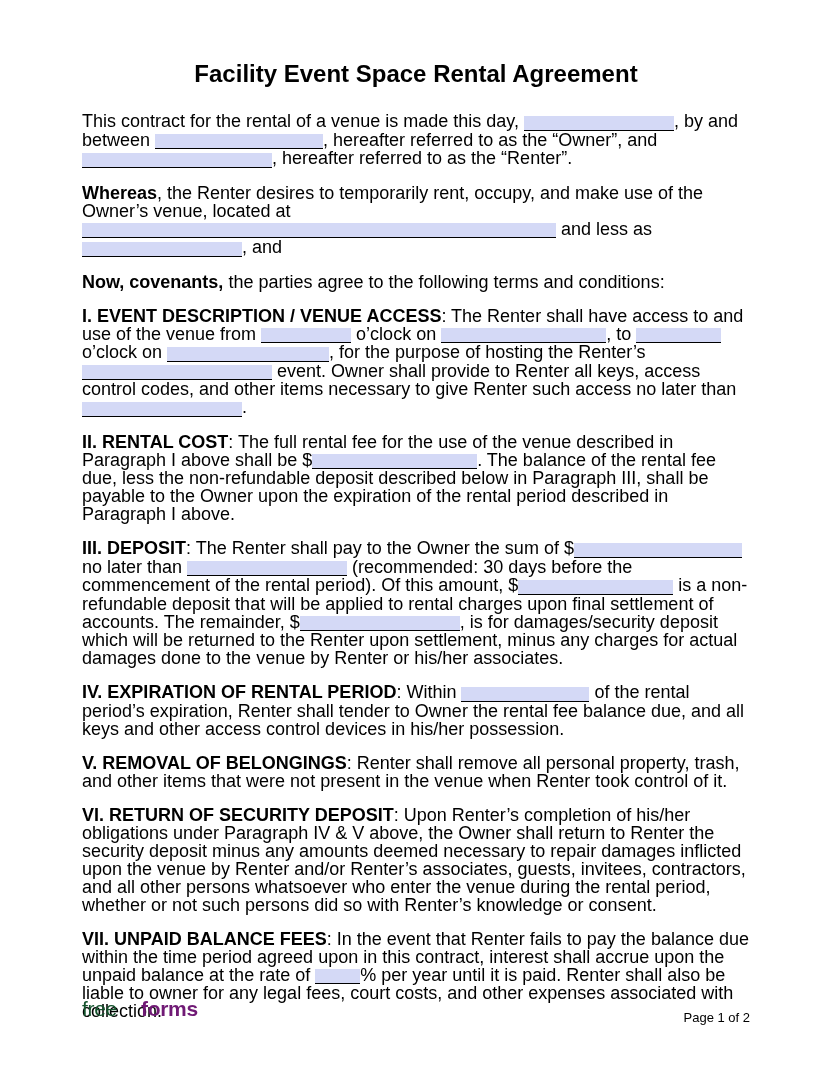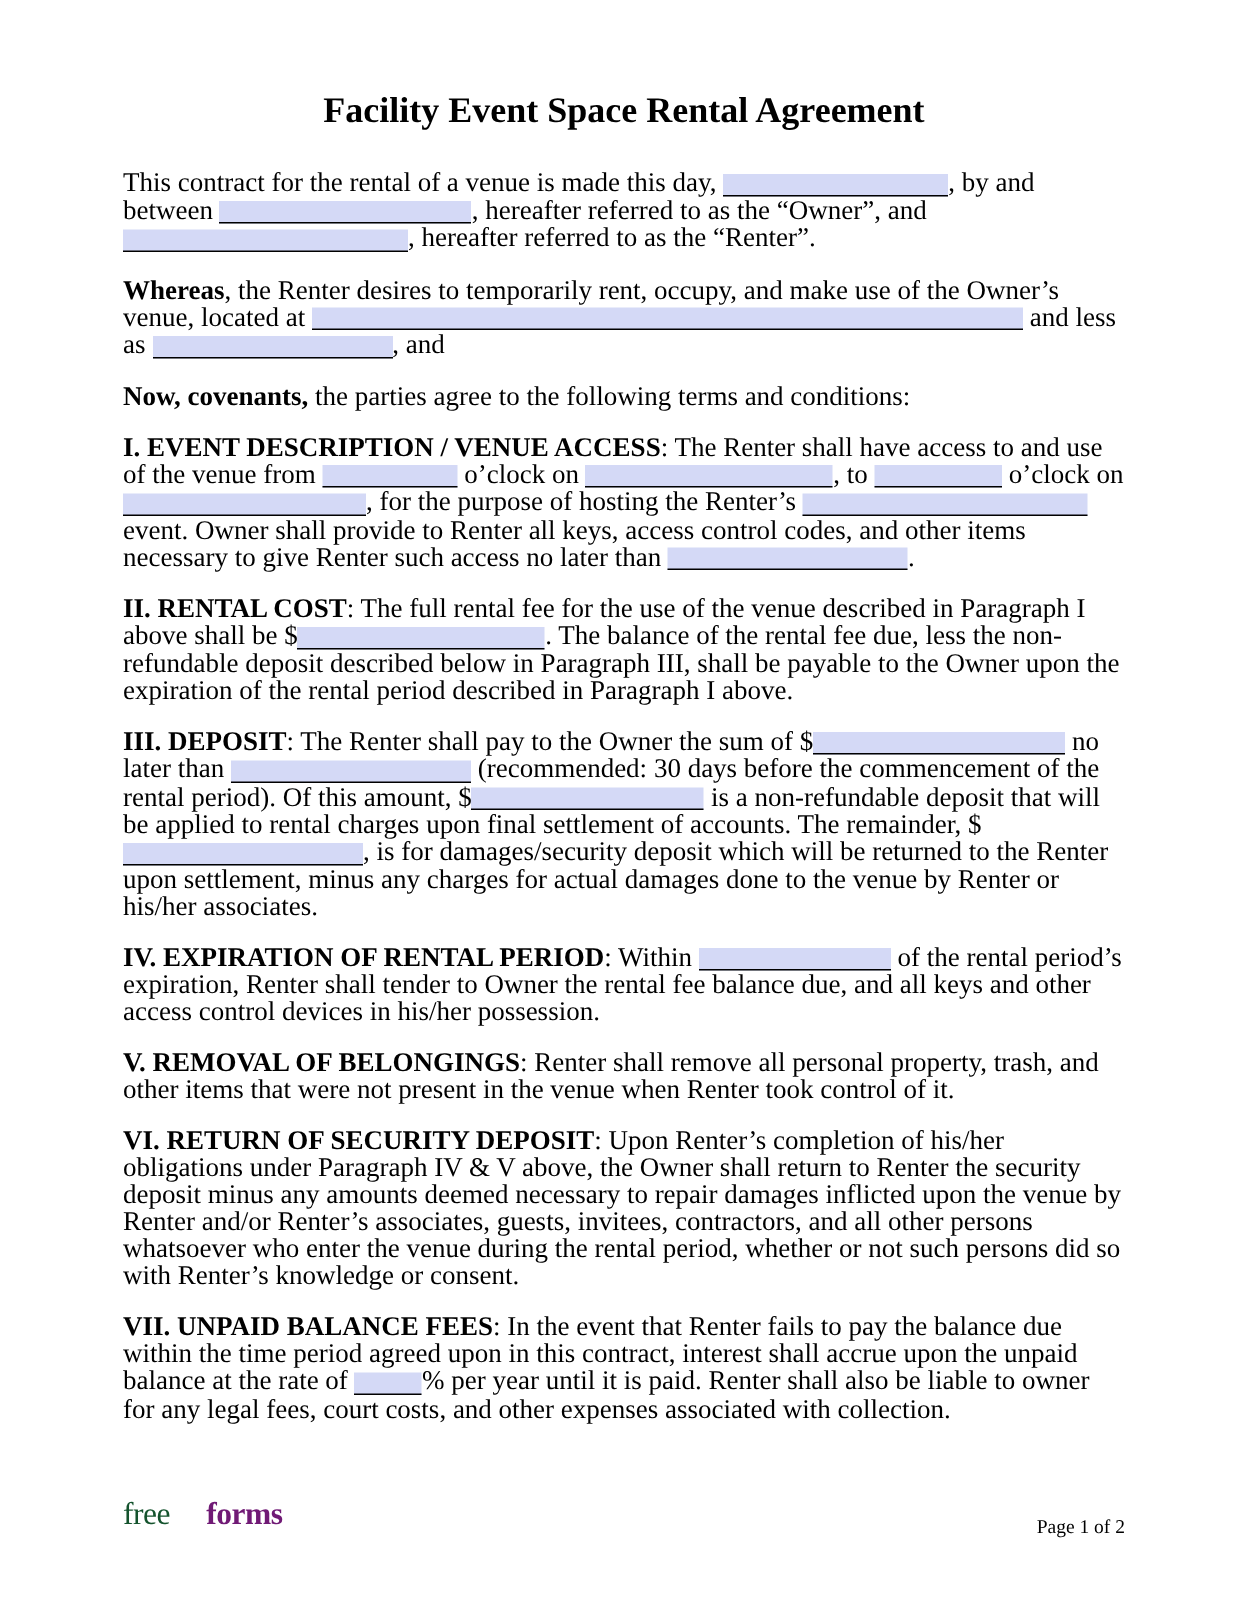--- a/index.html
+++ b/index.html
@@ -2,21 +2,21 @@
 <html><head>
 <meta charset="utf-8">
 <style>
   * { margin: 0; padding: 0; box-sizing: border-box; }
   html, body { background: #ffffff; }
   .page {
     width: 832px;
     height: 1080px;
     background: #ffffff;
     position: relative;
-    font-family: Liberation Serif, serif;
+    font-family: Liberation Sans, sans-serif;
     color: #000000;
     overflow: hidden;
   }
   .content {
     padding: 60px 82px 0 82px;
   }
   .doc-title {
     font-size: 24px;
     line-height: 28px;
     font-weight: 700;

